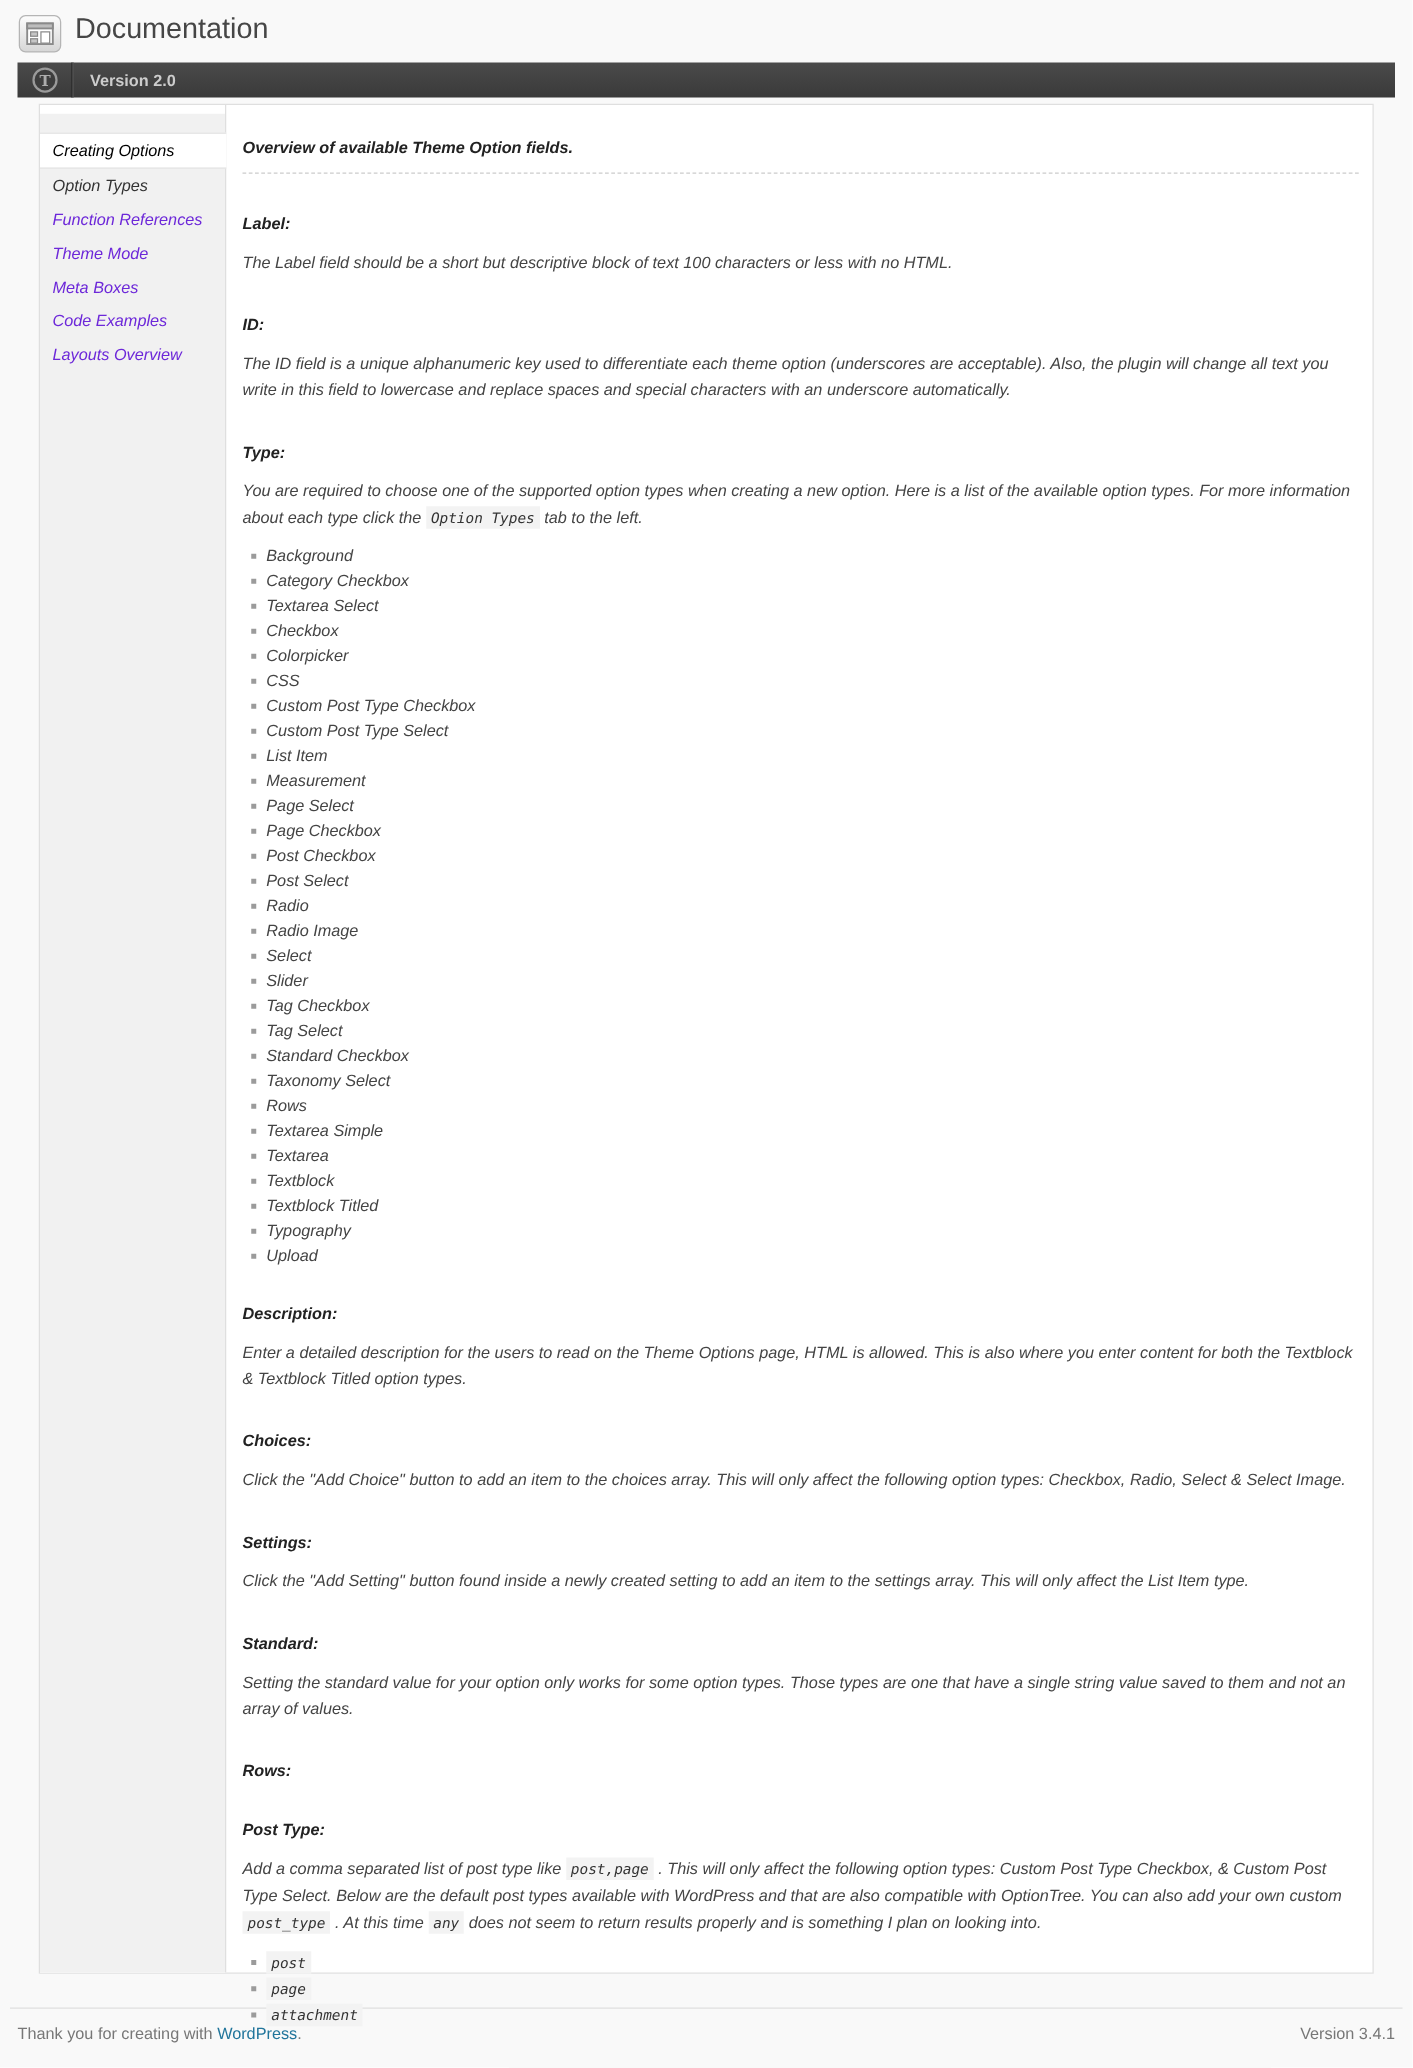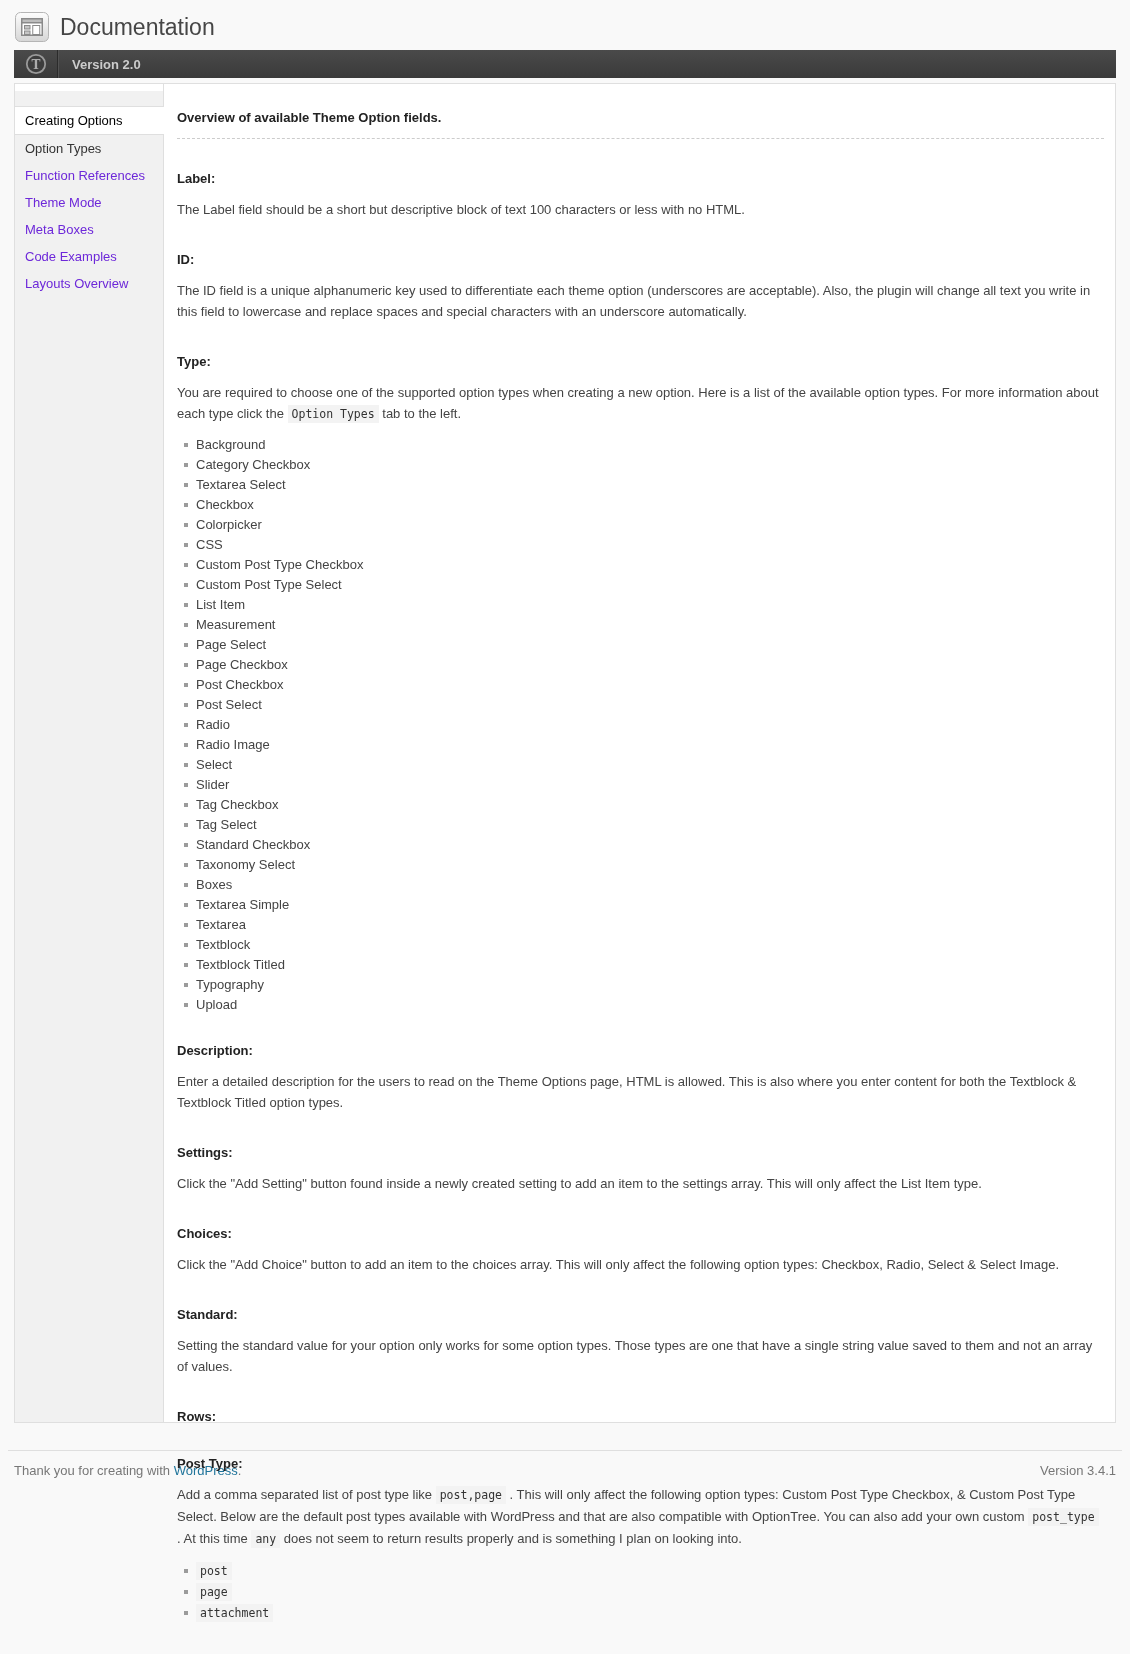--- a/index.html
+++ b/index.html
@@ -4,42 +4,42 @@
 <style>
   * { box-sizing: border-box; }
   html, body { margin: 0; padding: 0; }
   body {
     width: 1130px; height: 1654px;
     background: #f9f9f9;
     font-family: "Liberation Sans", sans-serif;
     overflow: hidden;
   }
   
-  .page-header { display: flex; align-items: center; padding: 9px 14px 5px; }
+  .page-header { display: flex; align-items: flex-start; padding: 9px 14px 5px; }
   .app-icon { display: inline-block; }
   .app-icon svg { display: block; }
   .page-title { font-size: 23px; font-weight: 400; color: #464646; margin: 0 0 0 10px; }
 
   
   .version-bar {
     margin: 0 14px 5px; height: 28px;
     background: linear-gradient(#4a4a4a, #3a3a3a);
     display: flex; align-items: stretch;
   }
   .logo-cell { width: 44px; display: flex; justify-content: center; align-items: center; border-right: 1px solid #2b2b2b; }
   .version-label {
     display: flex; align-items: center; padding-left: 13px;
     border-left: 1px solid #525252;
     color: #cccccc; font-size: 13px; font-weight: bold;
   }
 
   
   .doc-frame {
-    position: relative; margin: 0 14px; height: 1340px;
-    background: #fff; border: 1px solid #dfdfdf;
+    position: relative; margin: 0 31px; height: 1496px;
+    background: #fff; border: 1px solid #dfdfdf; font-style: italic;
   }
   .sidebar { position: absolute; top: 0; left: 0; bottom: 0; width: 149px; background: #fff; border-right: 1px solid #dfdfdf; }
   .sidebar::before { content: ""; position: absolute; left: 0; right: 0; top: 7px; bottom: 0; background: #f1f1f1; }
   .tabs { list-style: none; margin: 0; padding: 22px 0 0; position: relative; }
   .tab {
     display: block; font-size: 13px; line-height: 15px;
     padding: 6px 4px 6px 10px;
     color: #6d28d9; text-decoration: none; cursor: pointer;
   }
   .tab.dark { color: #333; }
@@ -173,40 +173,40 @@
               <li>Post Checkbox</li>
               <li>Post Select</li>
               <li>Radio</li>
               <li>Radio Image</li>
               <li>Select</li>
               <li>Slider</li>
               <li>Tag Checkbox</li>
               <li>Tag Select</li>
               <li>Standard Checkbox</li>
               <li>Taxonomy Select</li>
-              <li>Boxes</li>
+              <li>Rows</li>
               <li>Textarea Simple</li>
               <li>Textarea</li>
               <li>Textblock</li>
               <li>Textblock Titled</li>
               <li>Typography</li>
               <li>Upload</li>
             </ul>
           </section>
           <section>
             <h4>Description:</h4>
             <p>Enter a detailed description for the users to read on the Theme Options page, HTML is allowed. This is also where you enter content for both the Textblock &amp; Textblock Titled option types.</p>
           </section>
           <section>
+            <h4>Choices:</h4>
+            <p>Click the "Add Choice" button to add an item to the choices array. This will only affect the following option types: Checkbox, Radio, Select &amp; Select Image.</p>
+          </section>
+          <section>
             <h4>Settings:</h4>
             <p>Click the "Add Setting" button found inside a newly created setting to add an item to the settings array. This will only affect the List Item type.</p>
-          </section>
-          <section>
-            <h4>Choices:</h4>
-            <p>Click the "Add Choice" button to add an item to the choices array. This will only affect the following option types: Checkbox, Radio, Select &amp; Select Image.</p>
           </section>
           <section>
             <h4>Standard:</h4>
             <p>Setting the standard value for your option only works for some option types. Those types are one that have a single string value saved to them and not an array of values.</p>
           </section>
           <section>
             <h4>Rows:</h4>
           </section>
           <section>
             <h4>Post Type:</h4>

